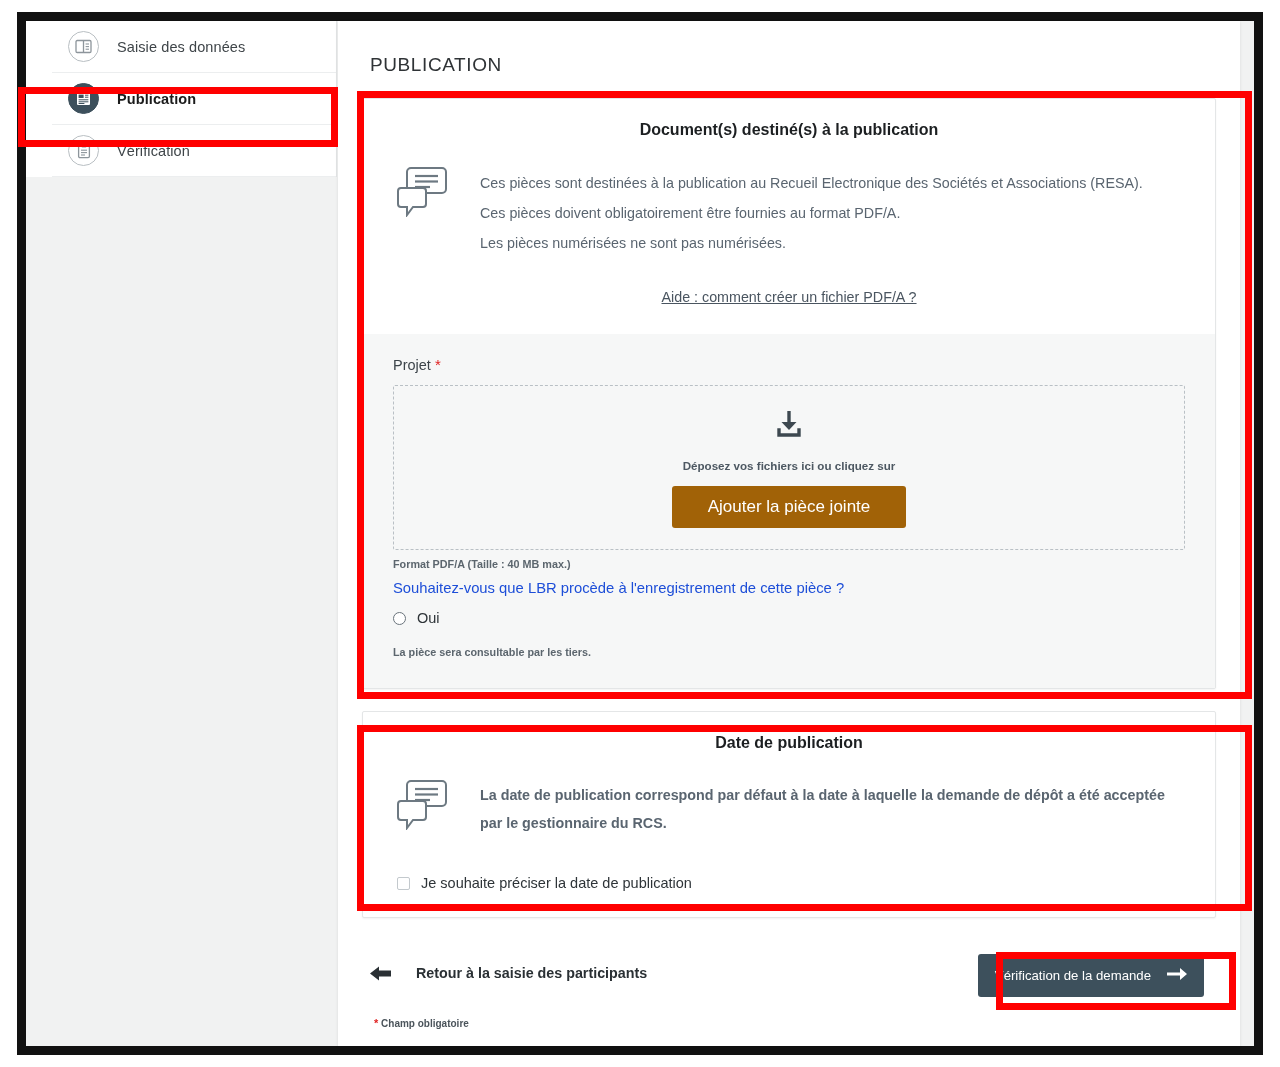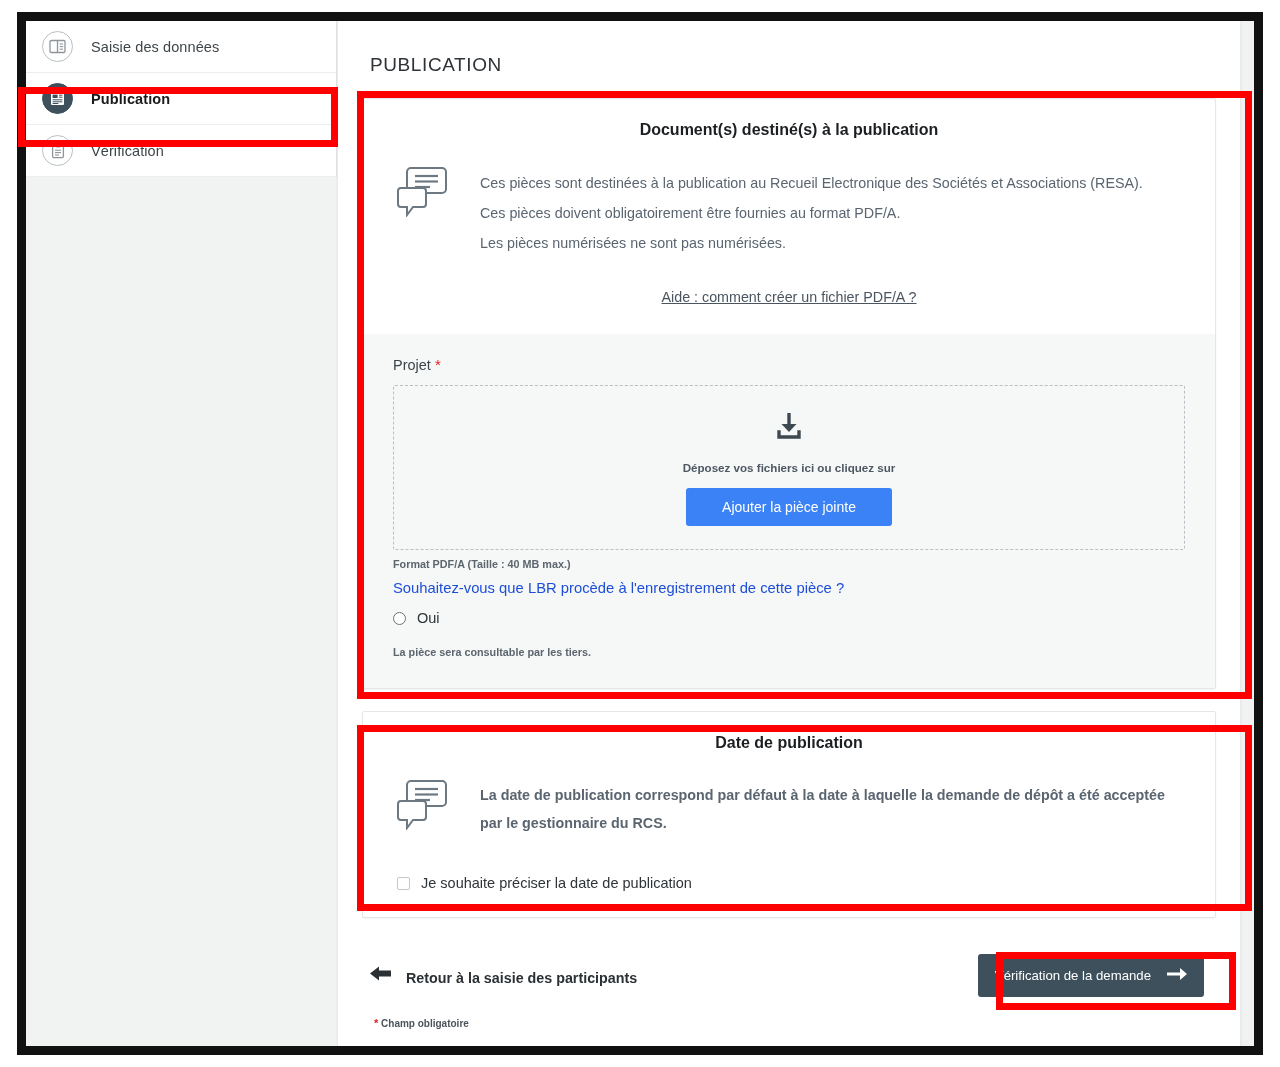--- a/index.html
+++ b/index.html
@@ -38,20 +38,21 @@
   }
   .sidebar-item {
     display: flex;
     align-items: center;
     gap: 18px;
     height: 52px;
     padding: 0 0 0 16px;
     border-bottom: 1px solid #eceeef;
     background: #ffffff;
     cursor: pointer;
+    margin-left: 26px;
   }
   .sidebar-item.active .sidebar-item-label { font-weight: bold; color: #1b1b1b; }
   .sidebar-item-label {
     font-size: 14.5px;
     color: #3f4549;
     letter-spacing: .1px;
   }
   .s-icon {
     width: 31px; height: 31px;
     border-radius: 50%;
@@ -147,25 +148,25 @@
     justify-content: center;
     gap: 0;
   }
   .dz-hint {
     font-size: 11.6px;
     font-weight: bold;
     color: #4d5862;
     margin-top: 14px;
   }
   .btn-dark {
-    background: #3b82f6;
+    background: #a16207;
     color: #ffffff;
     border: none;
     border-radius: 3px;
-    font-size: 14px;
+    font-size: 17px;
     padding: 11px 36px;
     margin-top: 14px;
     cursor: pointer;
     font-family: "Liberation Sans", sans-serif;
   }
   .format-hint {
     font-size: 10.8px;
     font-weight: bold;
     color: #5c666e;
     margin-top: 8px;
@@ -217,21 +218,21 @@
   .check-label { font-size: 14.5px; color: #2e3438; }
 
   
   .footer-nav {
     display: flex;
     align-items: center;
     justify-content: space-between;
     padding: 14px 12px 0 8px;
   }
   .back-link {
-    display: flex; align-items: flex-end; gap: 14px;
+    display: flex; align-items: flex-start; gap: 24px;
     cursor: pointer;
   }
   .back-label {
     font-size: 14.3px;
     font-weight: bold;
     color: #2a3034;
   }
   .btn-next {
     background: #3d505c;
     color: #fff;

